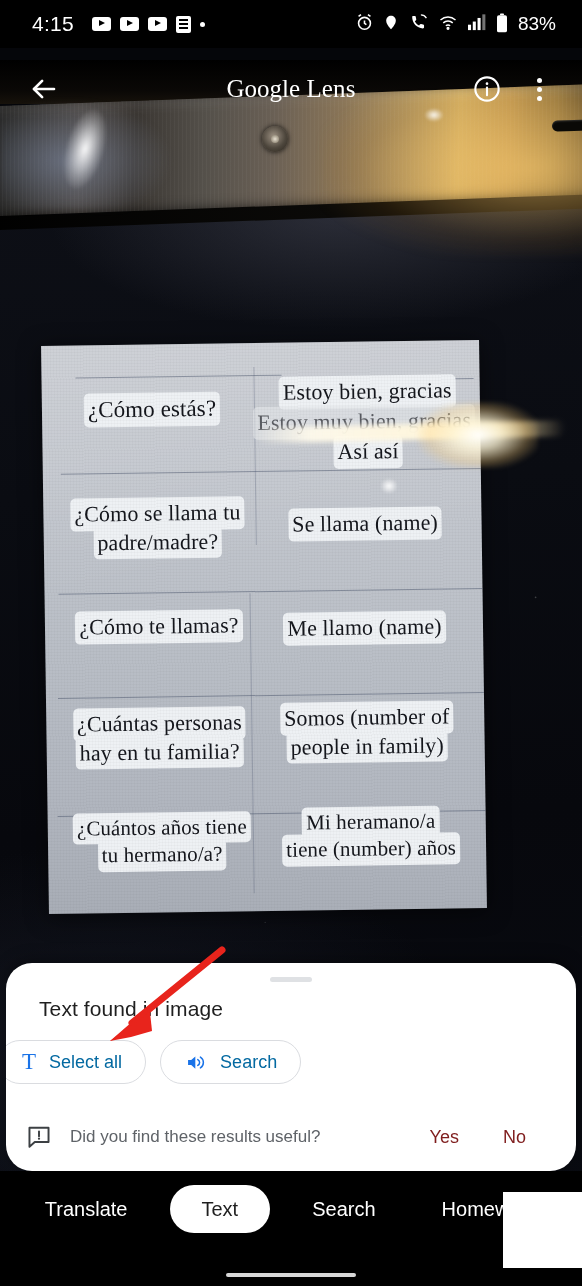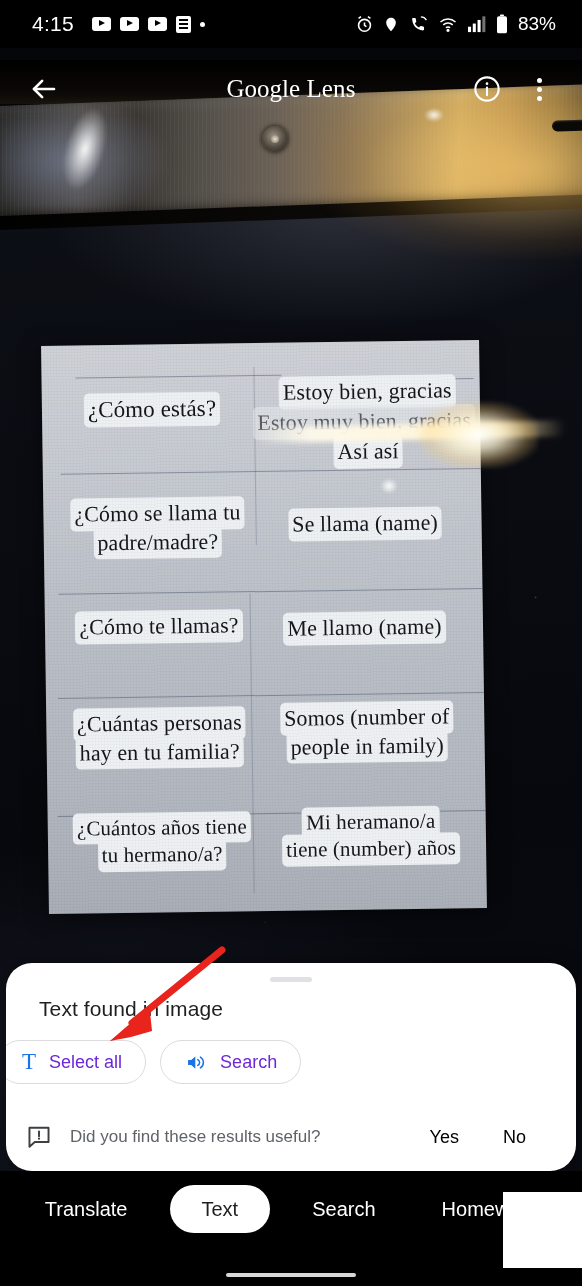--- a/index.html
+++ b/index.html
@@ -160,21 +160,21 @@
   .yt:after{
     content:""; position:absolute; left:7px; top:3.3px;
     border-left:6px solid #000; border-top:3.6px solid transparent; border-bottom:3.6px solid transparent;
   }
   .doc-ic{ width:15px; height:17px; background:#fff; border-radius:2px; position:relative; }
   .doc-ic:after{
     content:""; position:absolute; left:3px; top:3px; width:9px; height:11px;
     background:repeating-linear-gradient(180deg,#000 0 2px,#fff 2px 4px);
   }
   .dot-ic{ width:5px; height:5px; border-radius:50%; background:#fff; }
-  .sb-right{ margin-left:auto; display:flex; align-items:center; gap:9px; margin-right:26px; }
+  .sb-right{ margin-left:auto; display:flex; gap:9px; margin-right:26px; }
   .sb-right svg{ display:block; }
   .sb-batt-text{ font-size:19px; margin-left:1px; }
 
   
   .appbar{
     position:absolute; left:0; top:60px; width:582px; height:58px;
     display:flex; align-items:center; z-index:28; color:#fff;font-family:Liberation Serif, serif;
   }
   .back-btn{ margin-left:24px; width:40px; height:40px; display:flex; align-items:center; justify-content:center; cursor:pointer; }
   .app-title{
@@ -203,33 +203,33 @@
     position:absolute; left:33px; top:34px;
     font-size:21px; color:#1f1f1f; letter-spacing:.1px;
   }
   .chips{ position:absolute; left:-8px; top:77px; display:flex; gap:14px; }
   .chip{
     display:flex; align-items:center; gap:13px;
     height:44px; padding:0 23px;
     border:1px solid #dadce0; border-radius:22px;
     background:#fff; cursor:pointer;
   }
-  .chip .label{ font-size:18px; color:#6d28d9; }
+  .chip .label{ font-size:18px; color:#0369a1; }
   .chip .t-icon{
     font-family:"Liberation Serif", serif; font-size:23px; color:#1a73e8; line-height:1;
     margin-top:-1px;
   }
   .feedback{
     position:absolute; left:0; right:0; top:146px; height:56px;
     display:flex; align-items:center; padding:0 20px;
   }
   .fb-icon{ width:26px; height:26px; flex:0 0 auto; }
   .fb-text{ font-size:17px; color:#5f6368; margin-left:18px; }
   .fb-actions{ margin-left:auto; display:flex; gap:44px; margin-right:30px; }
-  .fb-actions span{ font-size:18px; color:#000000; cursor:pointer; }
+  .fb-actions span{ font-size:18px; color:#7f1d1d; cursor:pointer; }
 
   
   .bottomnav{
     position:absolute; left:0; bottom:0; width:582px; height:115px;
     background:#000; z-index:26;
     display:flex; align-items:flex-start; justify-content:center;
   }
   .navrow{ display:flex; align-items:center; gap:18px; margin-top:14px; }
   .navitem{
     font-size:20px; color:#fff; padding:0 24px; height:48px;

